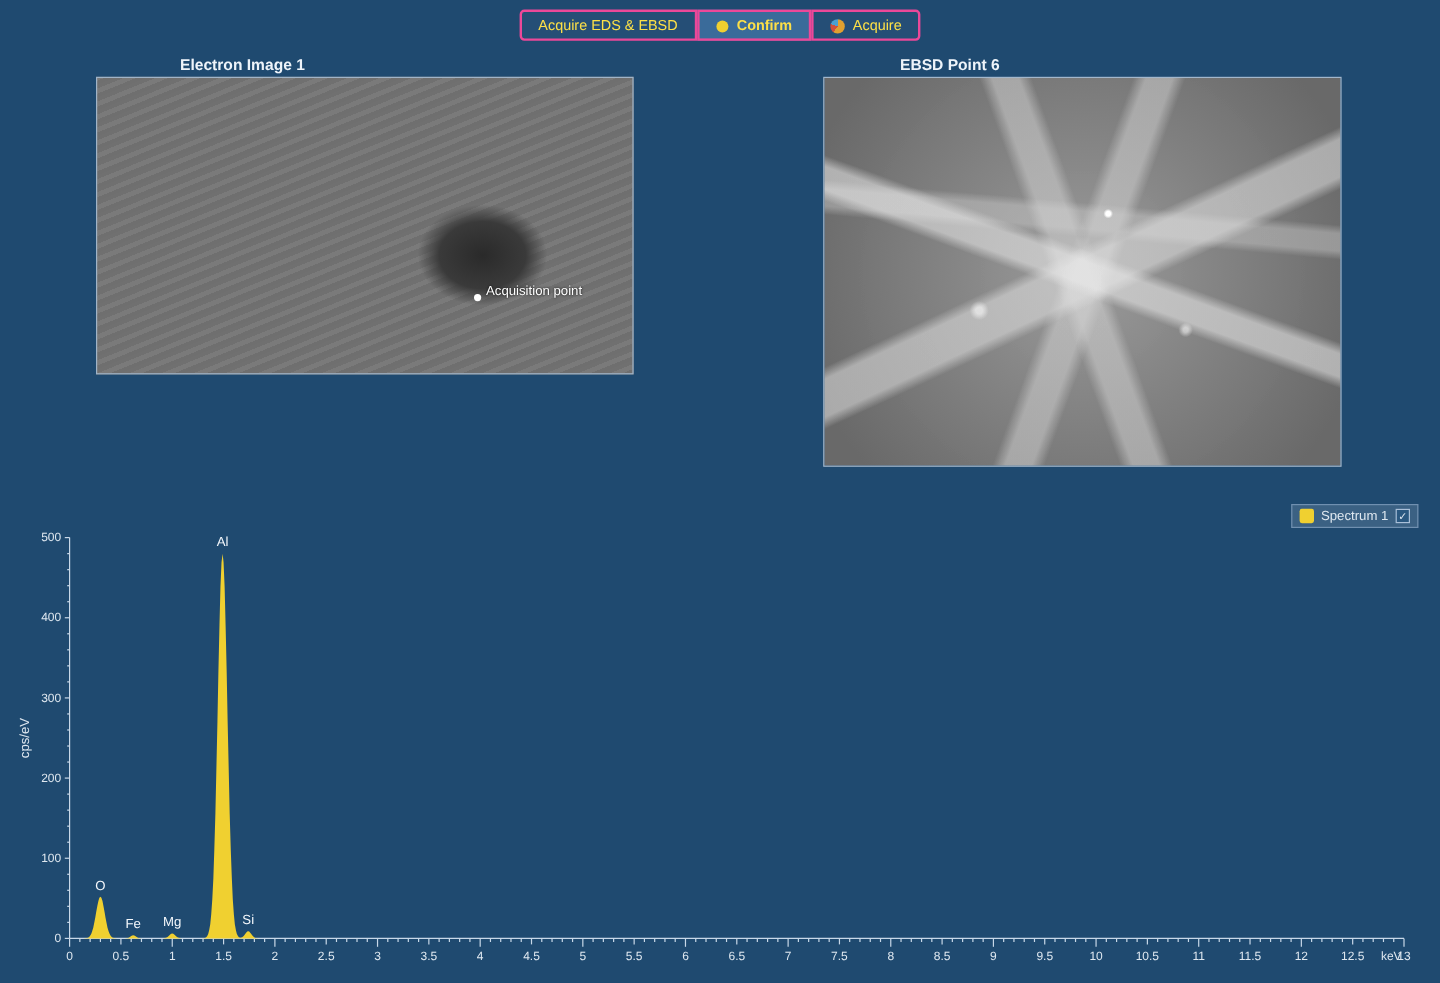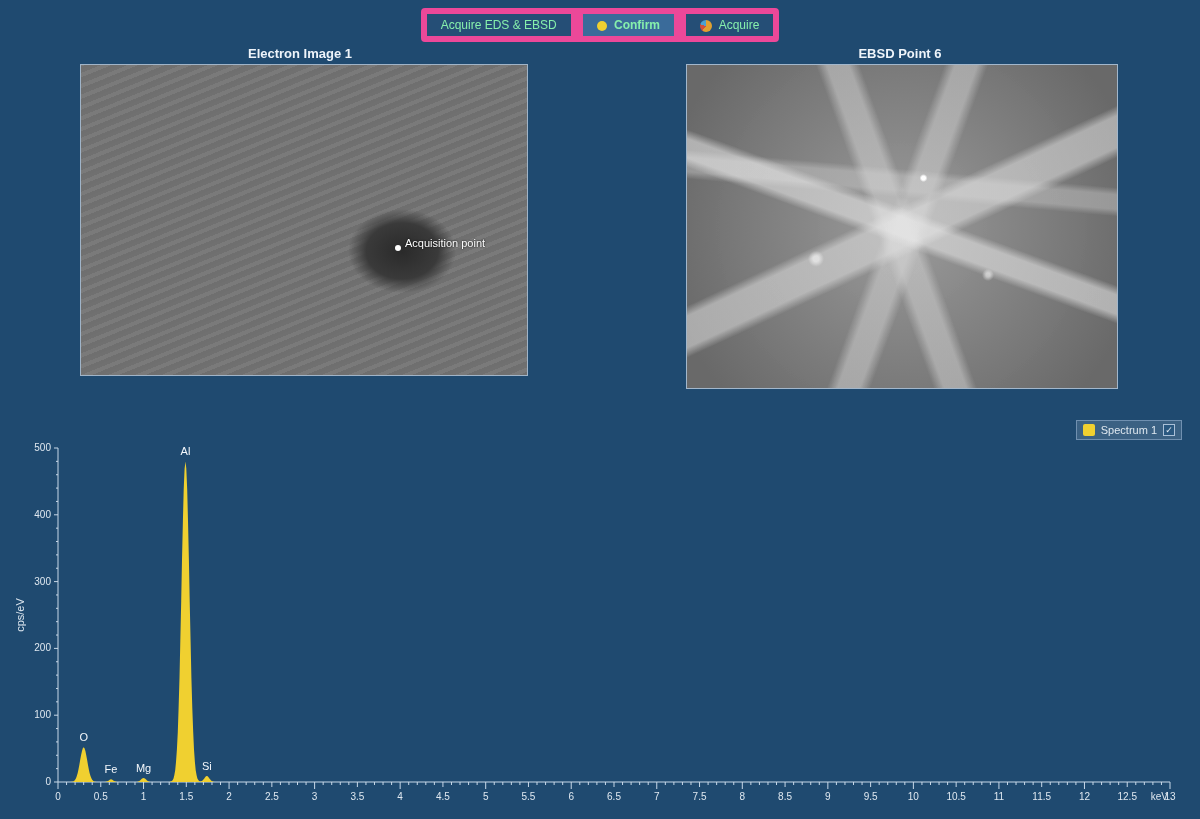--- a/index.html
+++ b/index.html
@@ -11,42 +11,42 @@
     font-size: 12px;
   }
 
   
   .tabstrip {
     position: absolute; top: 8px; left: 0; right: 0;
     display: flex; justify-content: center; gap: 0;
   }
   .tab {
     padding: 4px 14px;
-    border: 6px solid #ec4899;
+    border: 2px solid #ec4899;
     background: #254e76;
-    color: #86efac;
+    color: #fde047;
     cursor: pointer;
     font-size: 12px;
   }
   .tab:first-child { border-radius: 4px 0 0 4px; }
   .tab:last-child  { border-radius: 0 4px 4px 0; }
   .tab.active { background: #3a6b9a; font-weight: bold; }
   .tab .dot {
     display:inline-block; width:10px; height:10px; border-radius:50%;
     background:#f0d030; margin-right:4px; vertical-align:middle;
   }
   .tab .pie {
     display:inline-block; width:12px; height:12px; border-radius:50%;
     background: conic-gradient(#e0a030 0 60%, #d0503a 60% 80%, #4aa0d0 80% 100%);
     margin-right:4px; vertical-align:middle;
   }
 
   
   .panel-title {
-    position: absolute; text-align: center; width: 300px;
+    position: absolute; width: 300px;
     font-weight: 600; font-size: 13px; color: #eef4fa;
   }
   .img-frame {
     position: absolute;
     background: #888;
     border: 1px solid #a0b4c8;
     overflow: hidden;
   }
 
   
@@ -117,21 +117,21 @@
     <span>Confirm</span>
   </div>
   <div class="tab">
     <span class="pie"></span>
     <span>Acquire</span>
   </div>
 </div>
 
 <div class="panel-title" style="left:150px; top:46px;">Electron Image 1</div>
 
-<div class="img-frame sem" style="left:80px; top:64px; width:448px; height:312px;">
+<div class="img-frame sem" style="left:80px; top:64px; width:448px; height:248px;">
   <div class="marker-dot" style="left:314px; top:180px;"></div>
   <div class="marker-label" style="left:324px; top:172px;">Acquisition point</div>
 
 </div>
 
 <div class="panel-title" style="left:750px; top:46px;">EBSD Point 6</div>
 
 <div class="img-frame ebsd" style="left:686px; top:64px; width:432px; height:325px;"></div>
 
 <div class="legend">

